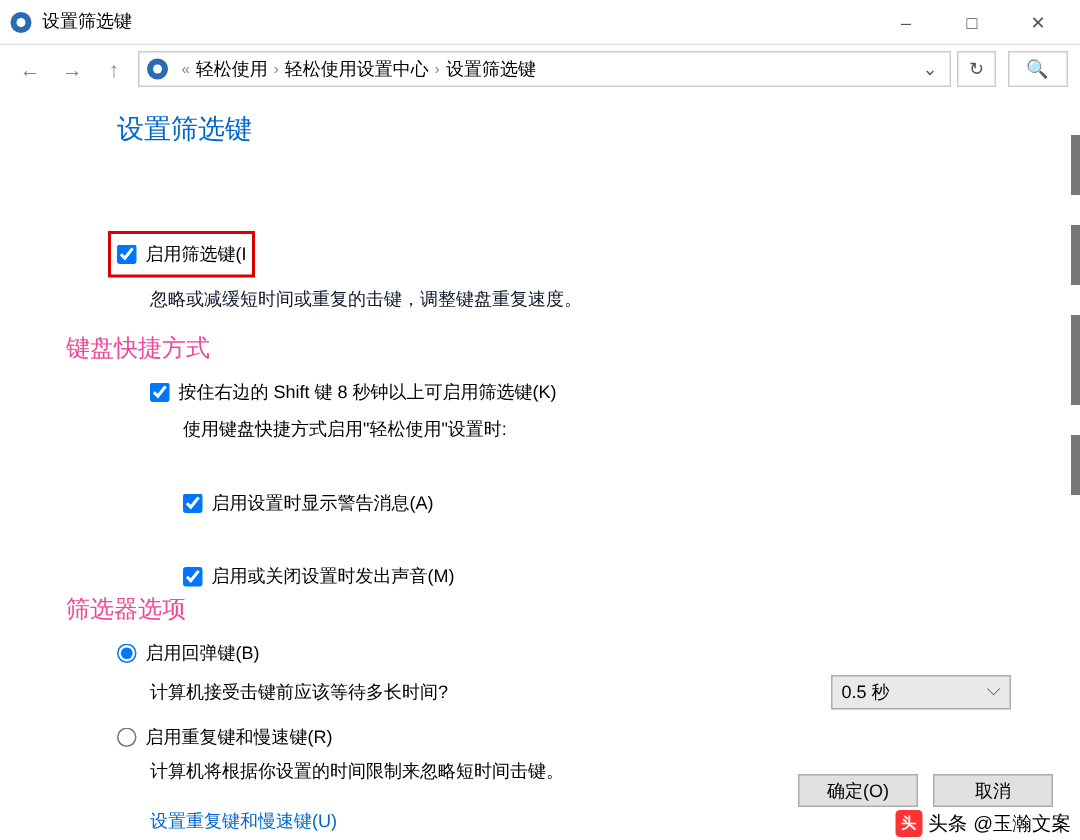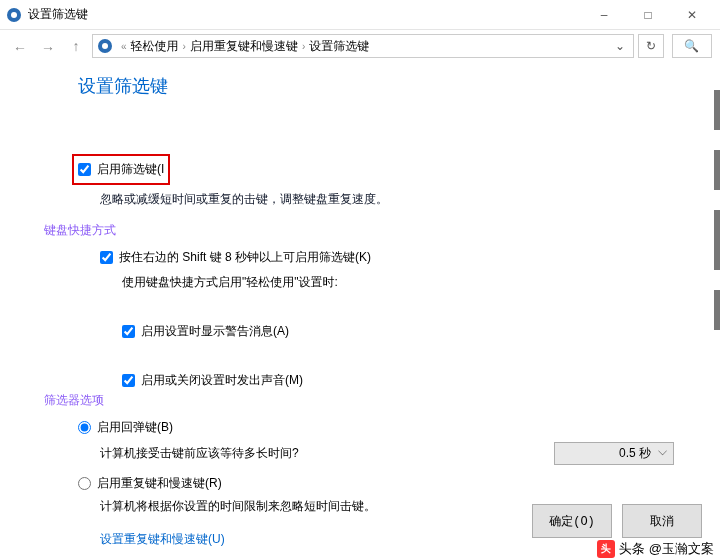--- a/index.html
+++ b/index.html
@@ -17,36 +17,36 @@
   .navrow .crumbbox .chev { margin-left: auto; color: #555; width: 18px; text-align: center; }
   .navrow .refresh { width: 26px; height: 24px; border: 1px solid #ccc; display: flex; align-items: center; justify-content: center; color: #555; }
   .navrow .searchbox { width: 40px; height: 24px; border: 1px solid #ccc; display: flex; align-items: center; justify-content: center; color: #888; margin-left: 4px; }
   .content { padding: 12px 26px 0 78px; }
   .page-title { color: #0066cc; font-size: 18px; font-weight: normal; margin-bottom: 10px; }
   .check-row { display: flex; align-items: center; margin: 3px 0; }
   .check-row input[type=checkbox] { margin-right: 6px; width: 13px; height: 13px; }
   .check-row label { font-size: 12px; }
   .redbox { border: 2px solid #d00; padding: 2px 4px; display: inline-flex; align-items: center; margin-left: -6px; margin-top: 46px; }
   .desc { margin: 6px 0 14px 22px; font-size: 12px; color: #0f172a; }
-  .section-head { font-size: 12px; margin: 8px 0 10px -34px; color: #8b5cf6; }
+  .section-head { font-size: 16px; margin: 8px 0 10px -34px; color: #ec4899; }
   .sub1 { margin-left: 22px; }
   .sub2 { margin-left: 44px; margin-top: 32px; }
   .sub2-label { margin: 8px 0 6px 44px; font-size: 12px; }
   .radio-row { display: flex; align-items: center; margin: 4px 0; }
   .radio-row input[type=radio] { margin-right: 6px; width: 13px; height: 13px; }
   .radio-desc { margin: 6px 0 10px 22px; font-size: 12px; }
   .timer-row { display: flex; align-items: center; margin: 6px 0 10px 22px; }
   .timer-row .tlabel { font-size: 12px; }
-  .timer-row .selectwrap { margin-left: auto; margin-right: 20px; text-align: right; }
+  .timer-row .selectwrap { margin-left: auto; margin-right: 20px; }
   .selectlike { border: 1px solid #adadad; background: #e9e9e9; padding: 2px 22px 2px 6px; font-size: 12px; position: relative; min-width: 120px; display: inline-block; }
   .selectlike:after { content: "⌵"; position: absolute; right: 6px; top: 1px; color: #555; font-size: 12px; }
   .linklike { color: #0066cc; margin: 6px 0 10px 22px; font-size: 12px; display: inline-block; }
   .testlabel { margin: 6px 0 2px 0; font-size: 12px; }
   .btnbar { position: absolute; right: 18px; bottom: 22px; display: flex; gap: 10px; }
-  .btnbar button { min-width: 80px; height: 34px; font-size: 12px; background: #e1e1e1; border: 1px solid #adadad; font-family: Liberation Mono, monospace; }
+  .btnbar button { min-width: 80px; height: 22px; font-size: 12px; background: #e1e1e1; border: 1px solid #adadad; }
   .watermark { position: absolute; right: 6px; bottom: 2px; display: flex; align-items: center; gap: 4px; font-size: 13px; }
   .watermark .logo { width: 18px; height: 18px; background: #f33; border-radius: 3px; display: flex; align-items: center; justify-content: center; color: #fff; font-size: 10px; font-weight: bold; }
   .sidebit { position: absolute; right: 0; top: 90px; width: 6px; height: 360px; display: flex; flex-direction: column; gap: 20px; }
   .sidebit div { background: #777; width: 6px; flex: 0 0 40px; }
   .app-icon-svg { width:16px; height:16px; }
 </style>
 </head>
 <body>
 
 <div class="titlebar">
@@ -67,21 +67,21 @@
   <div class="navicon">→</div>
   <div class="navicon">↑</div>
   <div class="crumbbox">
     <svg class="cicon app-icon-svg" viewBox="0 0 16 16">
         <circle cx="8" cy="8" r="7" fill="#2a6cb3"></circle>
         <circle cx="8" cy="8" r="3" fill="#fff"></circle>
       </svg>
     <span class="sep">«</span>
     <span>轻松使用</span>
     <span class="sep">›</span>
-    <span>启用重复键和慢速键</span>
+    <span>轻松使用设置中心</span>
     <span class="sep">›</span>
     <span>设置筛选键</span>
     <span class="chev">⌄</span>
   </div>
   <div class="refresh">↻</div>
   <div class="searchbox">🔍</div>
 </div>
 
 <div class="content">
   <div class="page-title">设置筛选键</div>

